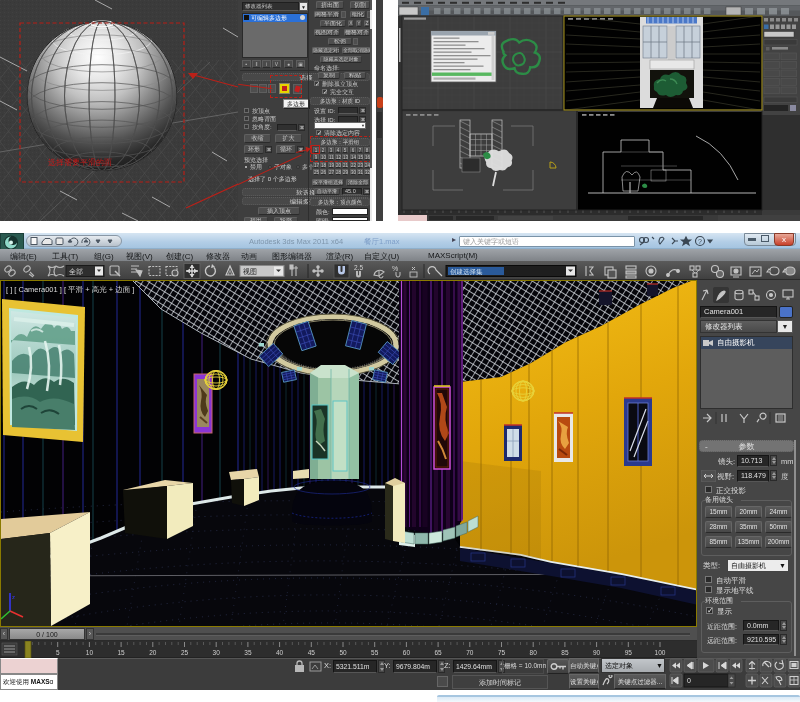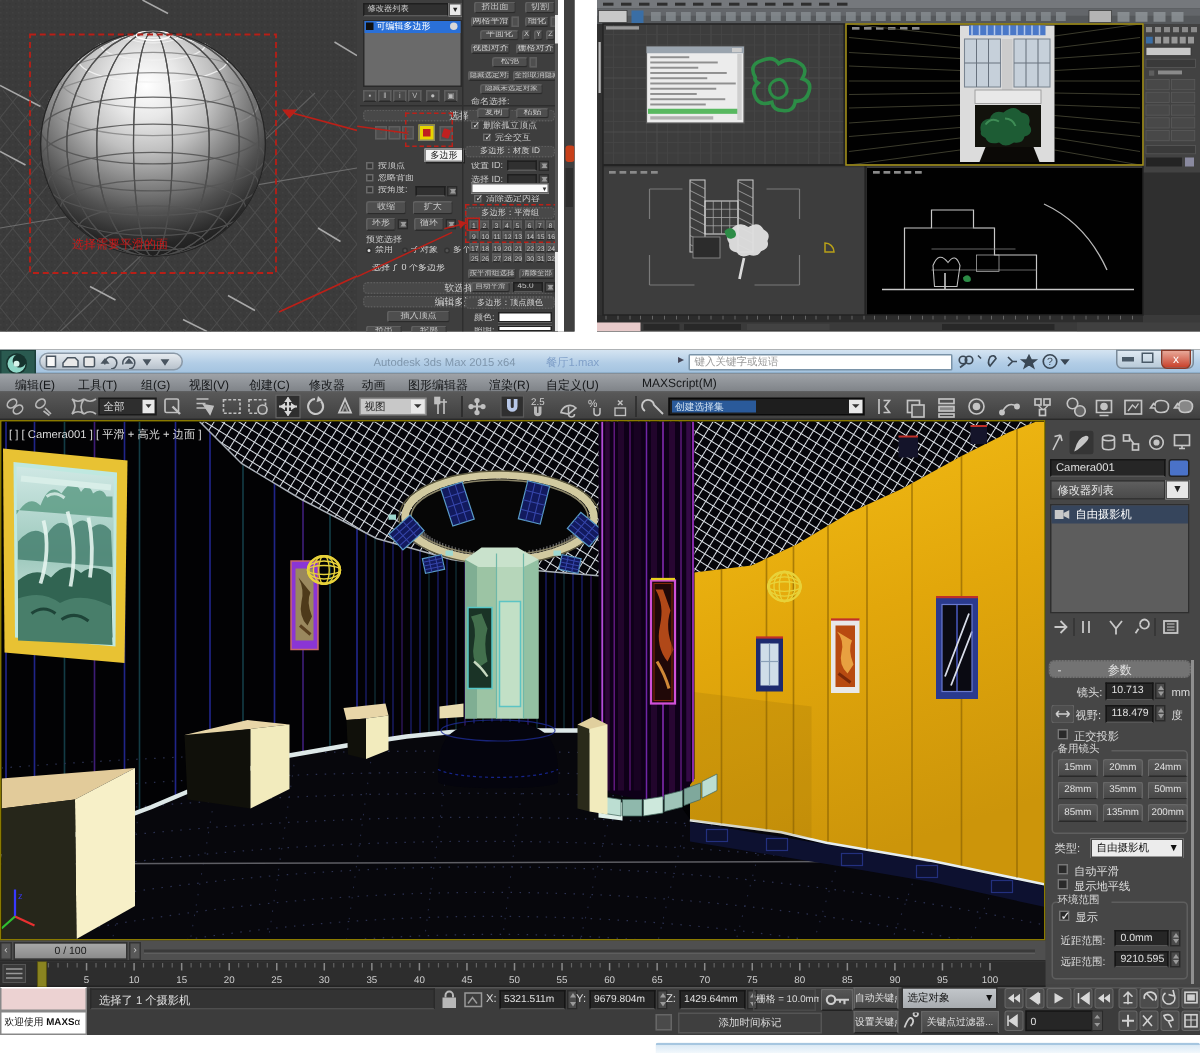--- a/index.html
+++ b/index.html
@@ -630,21 +630,21 @@
           <path d="M14,6 l3,-3.5 h5 l2,2 v4 h-10 z" fill="#e8e8e8"></path>
           <rect x="28" y="2" width="7" height="6.5" fill="#e8e8e8" rx="1"></rect>
           <path d="M42,7 a4,4 0 1 1 4,3"></path>
           <path d="M40,6 l2,-2.5 l2,2.5 z" fill="#4a5560"></path>
           <path d="M58,10 a4,4 0 1 0 -4,-3"></path>
           <path d="M60,6 l-2,-2.5 l-2,2.5 z" fill="#4a5560"></path>
           <path d="M68,4 l2,3 l2,-3 z" fill="#4a5560"></path>
           <path d="M80,4 l2,3 l2,-3 z" fill="#4a5560"></path>
         </g>
       </svg>
-<div class="abs" style="left:249px;top:4px;width:100px;font-size:7.5px;color:#7f96ac;white-space:nowrap;overflow:hidden;">Autodesk 3ds Max  2015 x64</div>
+<div class="abs" style="left:249px;top:4px;width:100px;font-size:7.5px;color:#7f96ac;white-space:nowrap;overflow:hidden;">Autodesk 3ds Max  2011 x64</div>
 <div class="abs" style="left:364px;top:4px;width:42px;font-size:7.5px;color:#7f9fc8;white-space:nowrap;overflow:hidden;">餐厅1.max</div>
 <div class="abs" style="left:452px;top:2px;width:6px;height:12px;color:#445;font-size:8px;">▸</div>
 <div class="abs" style="left:459px;top:2.5px;width:176px;height:11px;background:#fff;border:1px solid #7a93a8;border-radius:1px;font-size:7px;color:#999;line-height:10px;padding-left:3px;overflow:hidden;white-space:nowrap;">键入关键字或短语</div>
 <svg class="abs" style="left:638px;top:2px" width="100" height="12" viewBox="0 0 100 12">
         <g stroke="#3a4754" fill="none" stroke-width="1.1">
           <circle cx="4" cy="5" r="2.5"></circle>
           <circle cx="8" cy="5" r="2.5"></circle>
           <path d="M2,10 l4,-3"></path>
           <path d="M14,2 l2,2"></path>
           <path d="M22,3 q3,-2 4,1 l-4,5 q-2,-2 0,-6 z"></path>
@@ -1316,21 +1316,20 @@
         <text x="533.2" y="14" font-size="6.5" fill="#cfcfcf" text-anchor="middle">80</text>
         <text x="564.9" y="14" font-size="6.5" fill="#cfcfcf" text-anchor="middle">85</text>
         <text x="596.6" y="14" font-size="6.5" fill="#cfcfcf" text-anchor="middle">90</text>
         <text x="628.3" y="14" font-size="6.5" fill="#cfcfcf" text-anchor="middle">95</text>
         <text x="660.0" y="14" font-size="6.5" fill="#cfcfcf" text-anchor="middle">100</text>
         <rect x="25" y="0" width="6" height="17" fill="#8a8420" stroke="#5a5410" stroke-width="0.7"></rect>
       </svg>
     <div class="abs" style="left:0;top:425px;width:800px;height:32px;background:#3c3c3c;border-top:1px solid #555;"></div>
 <div class="abs" style="left:0;top:425px;width:58px;height:16px;background:#ecd2d2;border:1px solid #888;border-top-color:#fff;"></div>
 <div class="abs" style="left:0;top:441px;width:58px;height:16px;background:#ffffff;border:1px solid #888;color:#111;font-size:6.5px;line-height:14px;padding-left:2px;overflow:hidden;white-space:nowrap;">欢迎使用 <b>MAXS</b>α</div>
-<div class="abs" style="left:60px;top:426px;width:230px;height:14px;background:#333;border:1px solid #2a2a2a;border-bottom-color:#4e4e4e;color:#e0e0e0;font-size:7.5px;line-height:13px;padding-left:5px;overflow:hidden;white-space:nowrap;">选择了 1 个摄影机</div>
 <svg class="abs" style="left:294px;top:427px" width="30" height="13" viewBox="0 0 30 13">
         <rect x="1" y="5" width="9" height="7" fill="#b8b8b8"></rect>
         <path d="M3,5 v-1.5 a2.5,2.5 0 0 1 5,0 v1.5" fill="none" stroke="#b8b8b8" stroke-width="1.3"></path>
         <rect x="16" y="2" width="11" height="9" fill="none" stroke="#999" stroke-width="1"></rect>
         <path d="M18,9 l3,-4 3,4" fill="none" stroke="#999" stroke-width="1"></path>
       </svg>
 <div class="abs" style="left:324px;top:428px;width:9px;font-size:7.5px;color:#dadada;">X:</div>
 <div class="abs" style="left:333px;top:427px;width:44px;height:13px;background:#262626;border:1px solid #151515;border-bottom-color:#565656;color:#e0e0e0;font-size:6.8px;line-height:12px;padding-left:2px;overflow:hidden;white-space:nowrap;">5321.511m</div>
 <div class="spin" style="left:378px;top:427px;height:13px;"></div>
 <div class="abs" style="left:384px;top:428px;width:9px;font-size:7.5px;color:#dadada;">Y:</div>

